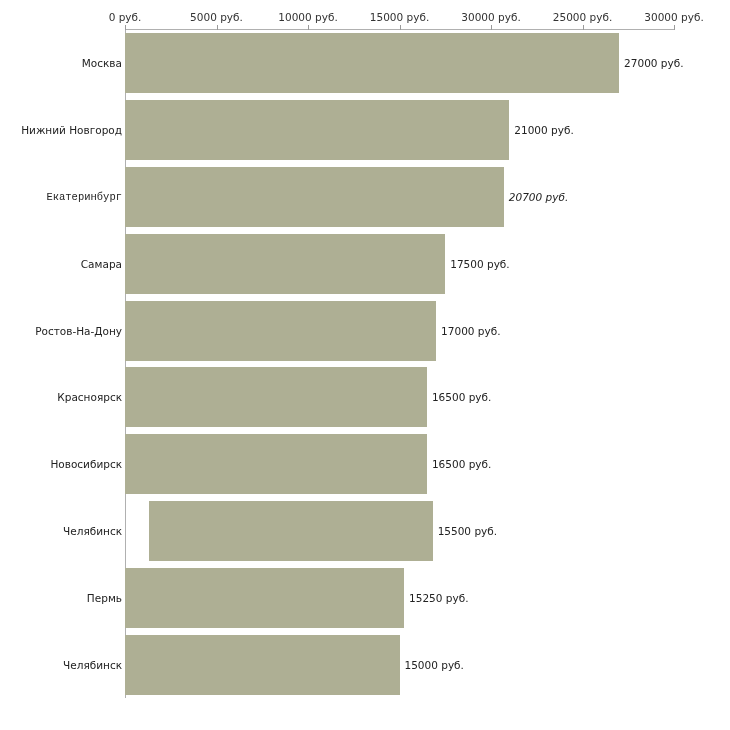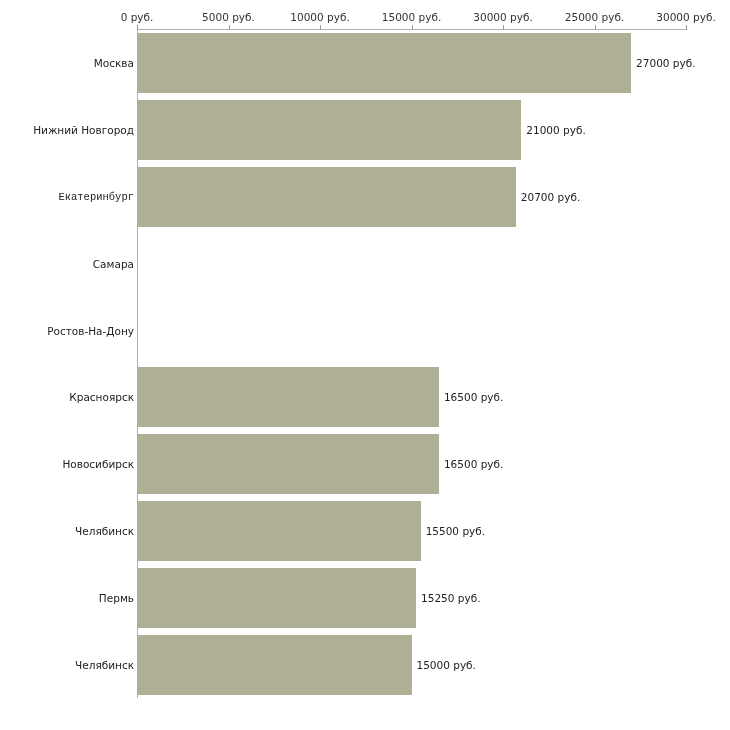--- a/index.html
+++ b/index.html
@@ -9,21 +9,21 @@
   }
   body {
     width: 730px;
     height: 730px;
     font-family: "DejaVu Sans", sans-serif;
     position: relative;
     overflow: hidden;
   }
   #chart-root {
     position: absolute;
-    left: 16px; top: 0;
+    left: 4px; top: 0;
     width: 620px;
     height: 730px;
   }
   
   .plot-area {
     position: absolute;
     left: 121px;
     top: 30px;
     width: 549px;
     height: 668px;
@@ -120,33 +120,41 @@
     </div>
   <div class="plot-area" id="plot-area">
       <div class="bar-row" style="top: 3.4px; height: 60px; padding-left: 46px;">
         <div class="bar" style="width: 494.1px; background: rgb(174, 175, 148);"></div>
         <div class="bar-value" style="left: 494.1px;">27000 руб.</div>
       </div>
       <div class="bar-row" style="top: 70.2px; height: 60px;">
         <div class="bar" style="width: 384.3px; background: rgb(174, 175, 148);"></div>
         <div class="bar-value" style="left: 384.3px;">21000 руб.</div>
       </div>
-      <div class="bar-row" style="top: 137px; height: 60px;">
+      <div class="bar-row" style="top: 137px; height: 60px; font-style: italic;">
         <div class="bar" style="width: 378.81px; background: rgb(174, 175, 148);"></div>
         <div class="bar-value" style="left: 378.81px;">20700 руб.</div>
+      </div>
+      <div class="bar-row" style="top: 203.8px; height: 60px;">
+        <div class="bar" style="width: 320.25px; background: rgb(174, 175, 148);"></div>
+        <div class="bar-value" style="left: 320.25px;">17500 руб.</div>
+      </div>
+      <div class="bar-row" style="top: 270.6px; height: 60px;">
+        <div class="bar" style="width: 311.1px; background: rgb(174, 175, 148);"></div>
+        <div class="bar-value" style="left: 311.1px;">17000 руб.</div>
       </div>
       <div class="bar-row" style="top: 337.4px; height: 60px;">
         <div class="bar" style="width: 301.95px; background: rgb(174, 175, 148);"></div>
         <div class="bar-value" style="left: 301.95px;">16500 руб.</div>
       </div>
       <div class="bar-row" style="top: 404.2px; height: 60px;">
         <div class="bar" style="width: 301.95px; background: rgb(174, 175, 148);"></div>
         <div class="bar-value" style="left: 301.95px;">16500 руб.</div>
       </div>
-      <div class="bar-row" style="top: 471px; height: 60px;">
+      <div class="bar-row" style="top: 471px; height: 60px; margin-left: 24px;">
         <div class="bar" style="width: 283.65px; background: rgb(174, 175, 148);"></div>
         <div class="bar-value" style="left: 283.65px;">15500 руб.</div>
       </div>
       <div class="bar-row" style="top: 537.8px; height: 60px;">
         <div class="bar" style="width: 279.075px; background: rgb(174, 175, 148);"></div>
         <div class="bar-value" style="left: 279.075px;">15250 руб.</div>
       </div>
       <div class="bar-row" style="top: 604.6px; height: 60px;">
         <div class="bar" style="width: 274.5px; background: rgb(174, 175, 148);"></div>
         <div class="bar-value" style="left: 274.5px;">15000 руб.</div>

